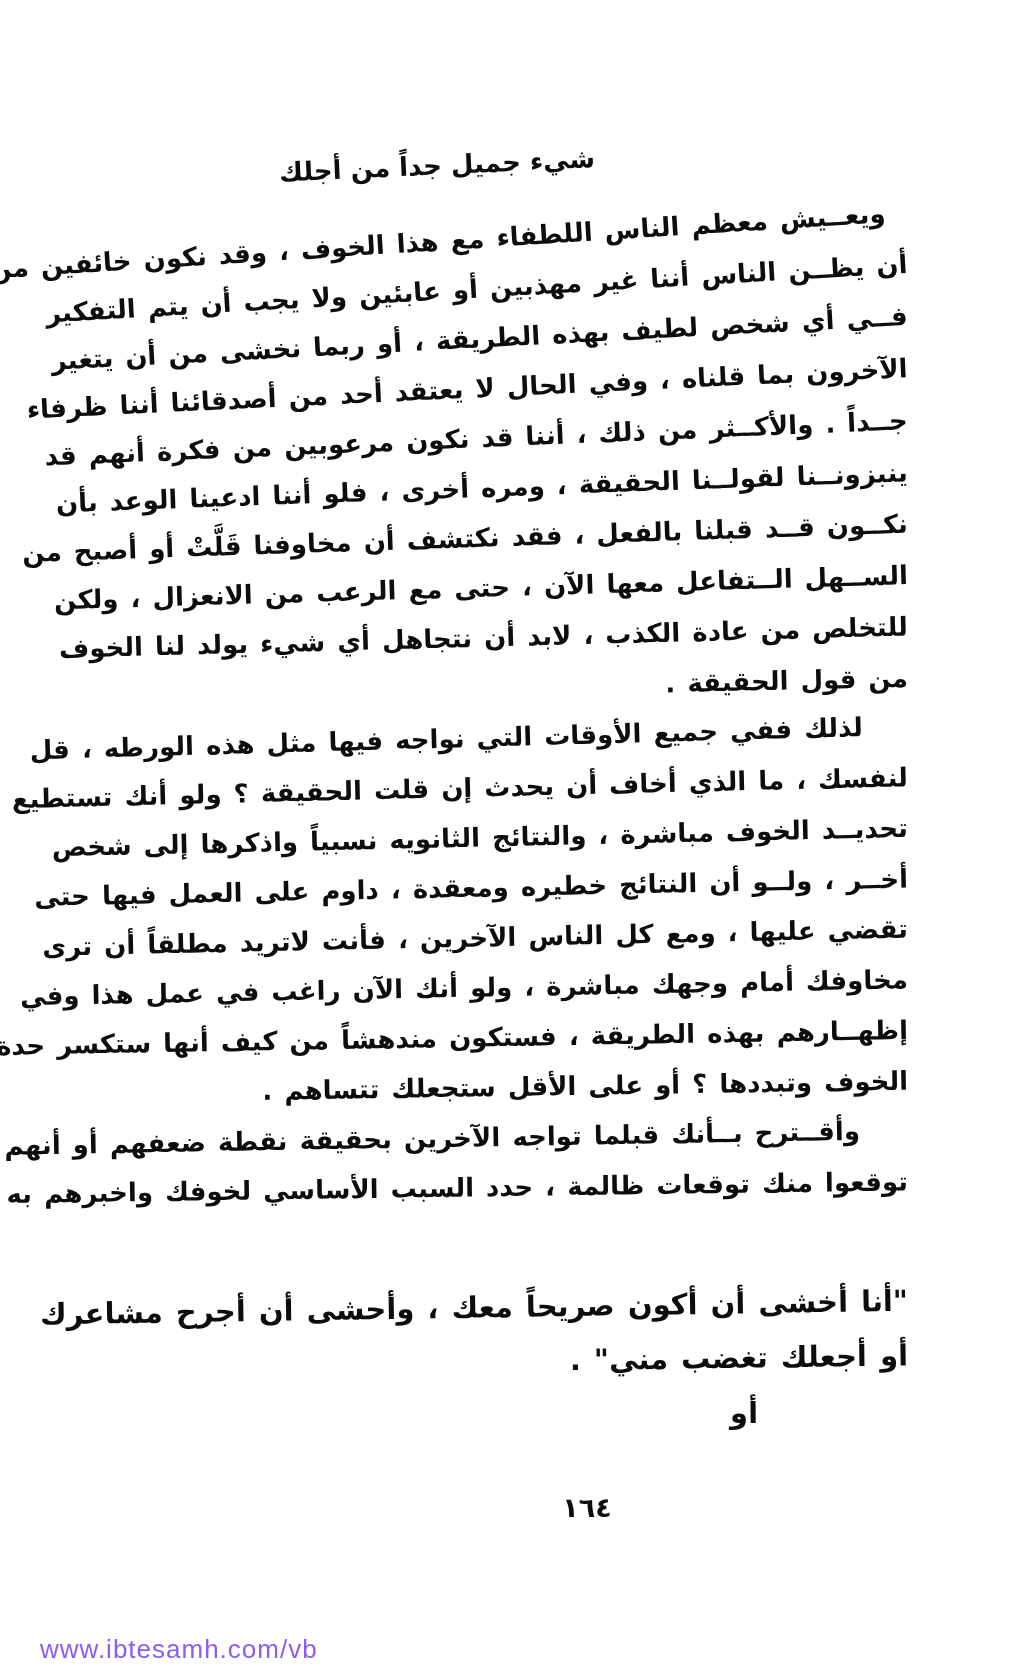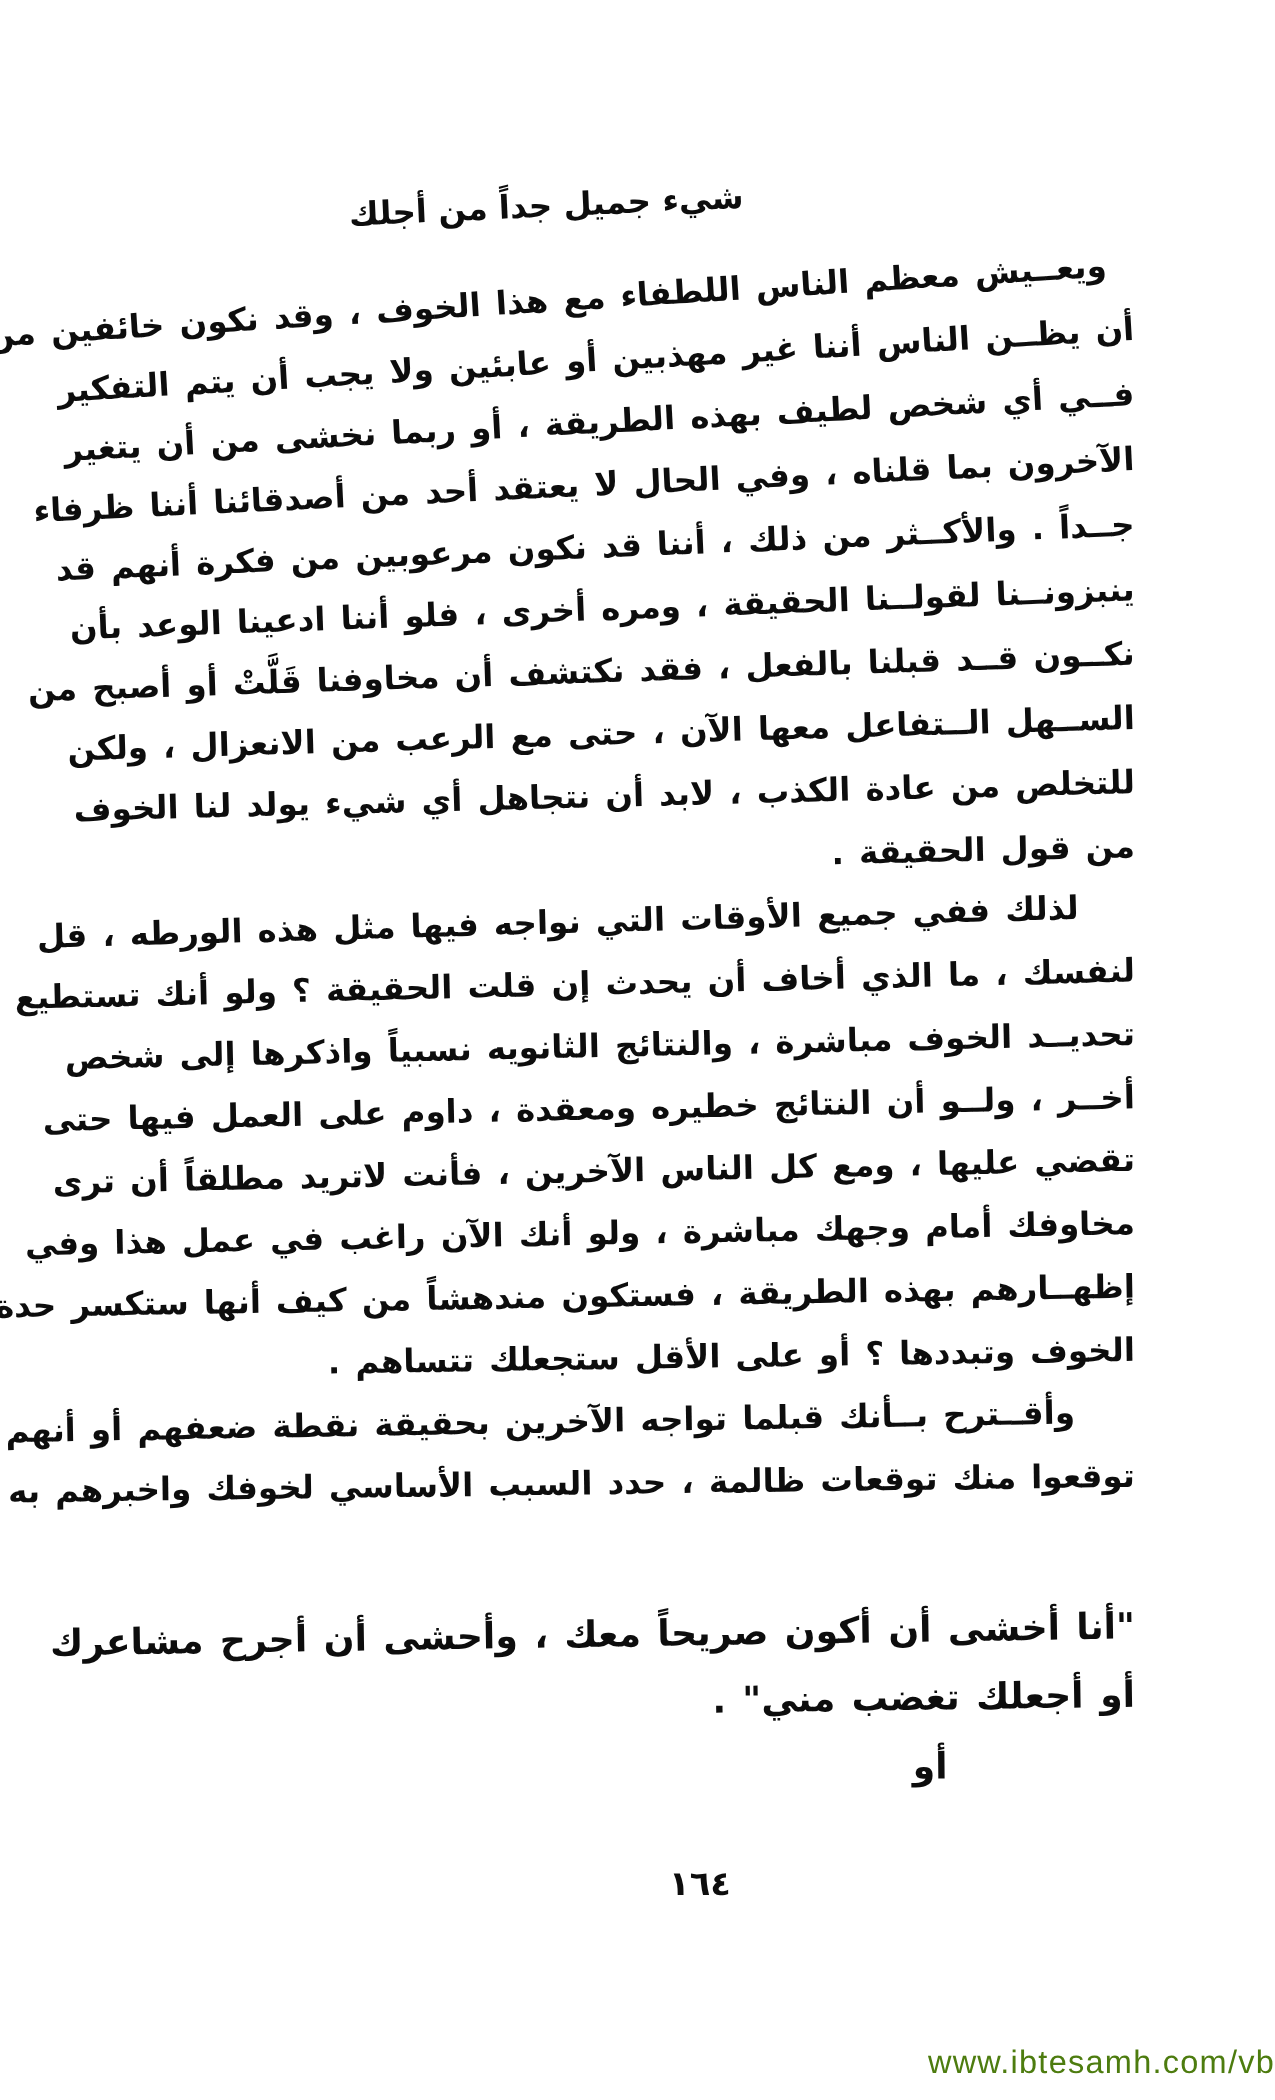--- a/index.html
+++ b/index.html
@@ -99,40 +99,40 @@
   }
   .quote-line.q3 {
     text-align: right;
     padding-right: 150px;
     transform: rotate(-0.5deg);
   }
   
   .page-number {
     position: absolute;
     top: 1492px;
-    left: 510px;
+    left: 537px;
     width: 100px;
     text-align: center;
     font-size: 27px;
     font-weight: 700;
     direction: rtl;
   }
   
   .watermark {
     position: absolute;
     top: 1634px;
     left: 0;
     right: 0;
     padding-left: 40px;
-    text-align: right;
+    text-align: left;
     font-family: "Liberation Sans", sans-serif;
     font-size: 26px;
     font-weight: 400;
     letter-spacing: 1px;
-    color: #4d7c0f;
+    color: #8b5cf6;
     direction: ltr;
   }
 </style>
 </head>
 <body>
 
 <div class="page" dir="rtl">
 
   <div class="book-title">شيء جميل جداً من أجلك</div>
 

